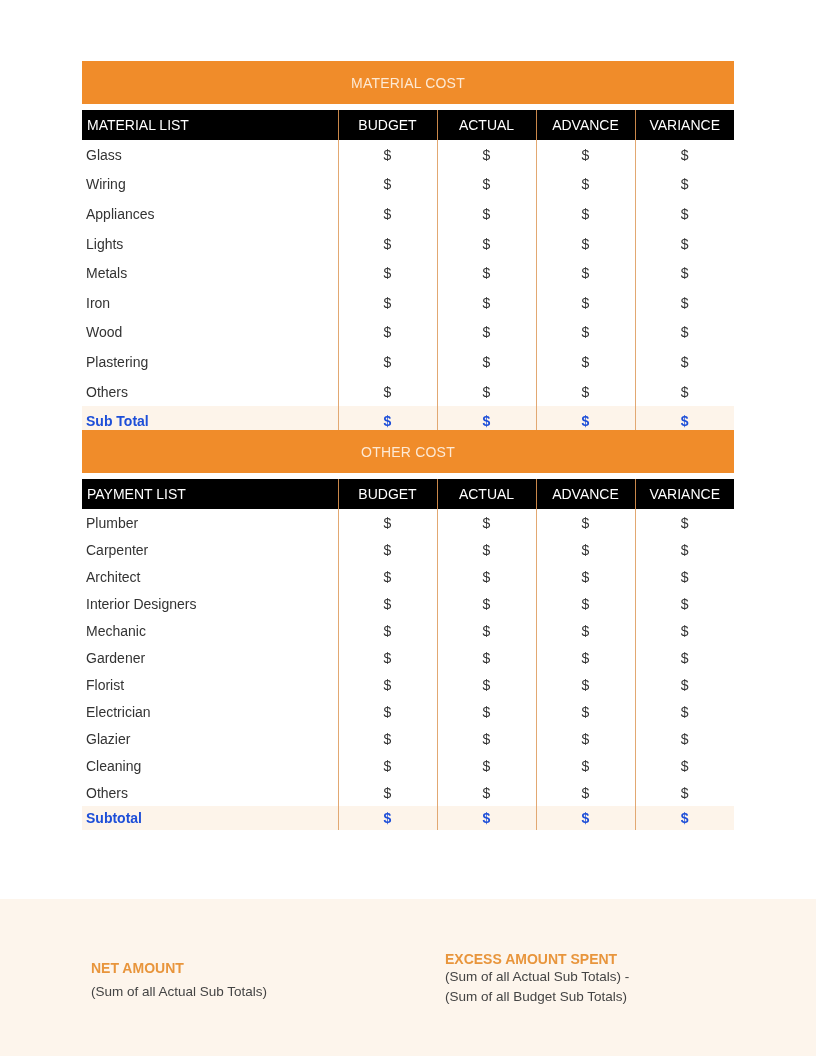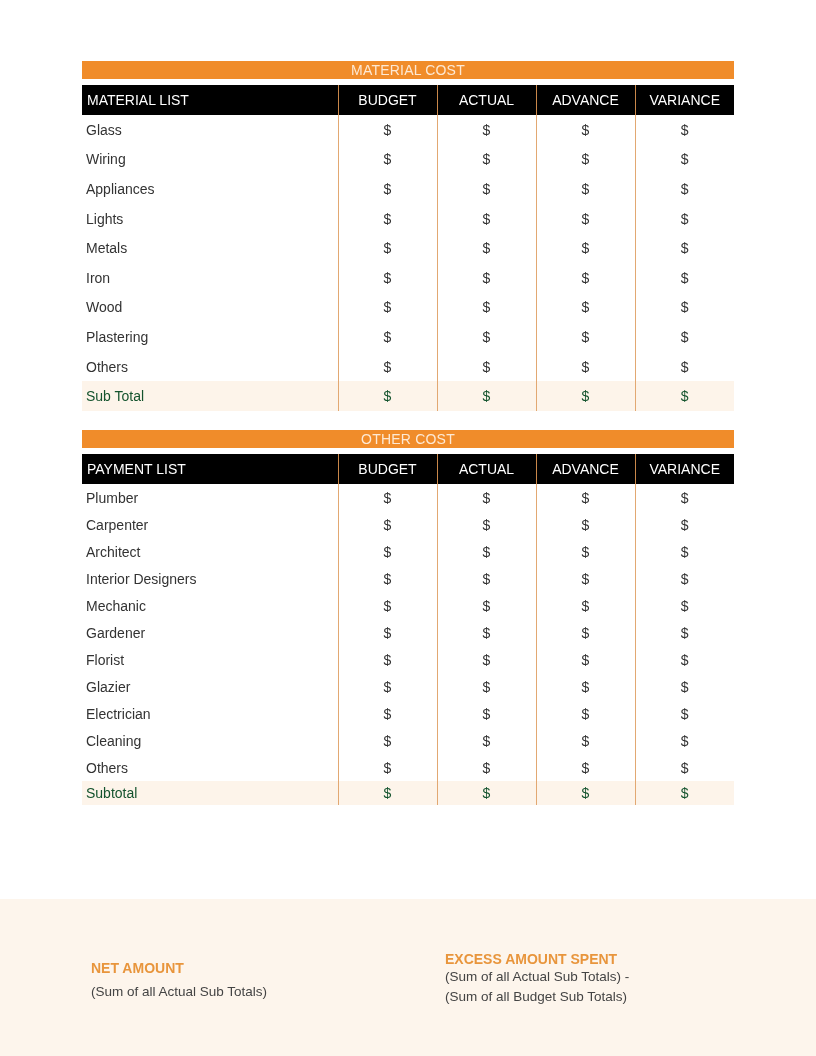--- a/index.html
+++ b/index.html
@@ -1,26 +1,26 @@
 <!DOCTYPE html>
 <html><head>
 <meta charset="utf-8">
 <style>
   * { box-sizing: border-box; margin: 0; padding: 0; }
   body { width: 816px; height: 1056px; background: #ffffff; font-family: "Liberation Sans", sans-serif; position: relative; overflow: hidden; color: #222; }
   .section { position: absolute; left: 82px; width: 652px; }
-  .banner { height: 18px; background: #f08c2a; color: #fde9d4; font-size: 14px; display: flex; align-items: center; justify-content: center; letter-spacing: 0.2px; }
+  .banner { height: 43px; background: #f08c2a; color: #fde9d4; font-size: 14px; display: flex; align-items: center; justify-content: center; letter-spacing: 0.2px; }
   .table { width: 652px; border-collapse: collapse; table-layout: fixed; }
   .table col.c0 { width: 256px; }
   .table col.cn { width: 99px; }
   .table thead th { background: #000; color: #fff; font-weight: normal; font-size: 14px; height: 30px; text-align: center; border-left: 1px solid #c9874a; }
   .table thead th:first-child { text-align: left; padding-left: 5px; border-left: none; }
   .table td { font-size: 14px; text-align: center; border-left: 1px solid #e2a872; color: #333; }
   .table td:first-child { text-align: left; padding-left: 4px; border-left: none; color: #333; }
-  .table tr.sub td { background: #fdf4ea; font-weight: normal; color: #14532d; }
+  .table tr.sub td { background: #fdf4ea; font-weight: bold; color: #1d4ed8; }
   .gap { height: 6px; }
   .footer { position: absolute; left: 0; top: 899px; width: 816px; height: 157px; background: #fdf5ec; }
   .f-title { color: #e8953c; font-weight: bold; font-size: 14px; }
   .f-text { color: #444; font-size: 13.5px; line-height: 20px; }
 </style>
 </head>
 <body>
 
 <div class="section" style="top:61px;">
   <div class="banner">MATERIAL COST</div>
@@ -181,28 +181,28 @@
           <td>$</td>
         </tr>
         <tr style="height: 27px;">
           <td>Florist</td>
           <td>$</td>
           <td>$</td>
           <td>$</td>
           <td>$</td>
         </tr>
         <tr style="height: 27px;">
+          <td>Electrician</td>
+          <td>$</td>
+          <td>$</td>
+          <td>$</td>
+          <td>$</td>
+        </tr>
+        <tr style="height: 27px;">
           <td>Glazier</td>
-          <td>$</td>
-          <td>$</td>
-          <td>$</td>
-          <td>$</td>
-        </tr>
-        <tr style="height: 27px;">
-          <td>Electrician</td>
           <td>$</td>
           <td>$</td>
           <td>$</td>
           <td>$</td>
         </tr>
         <tr style="height: 27px;">
           <td>Cleaning</td>
           <td>$</td>
           <td>$</td>
           <td>$</td>

